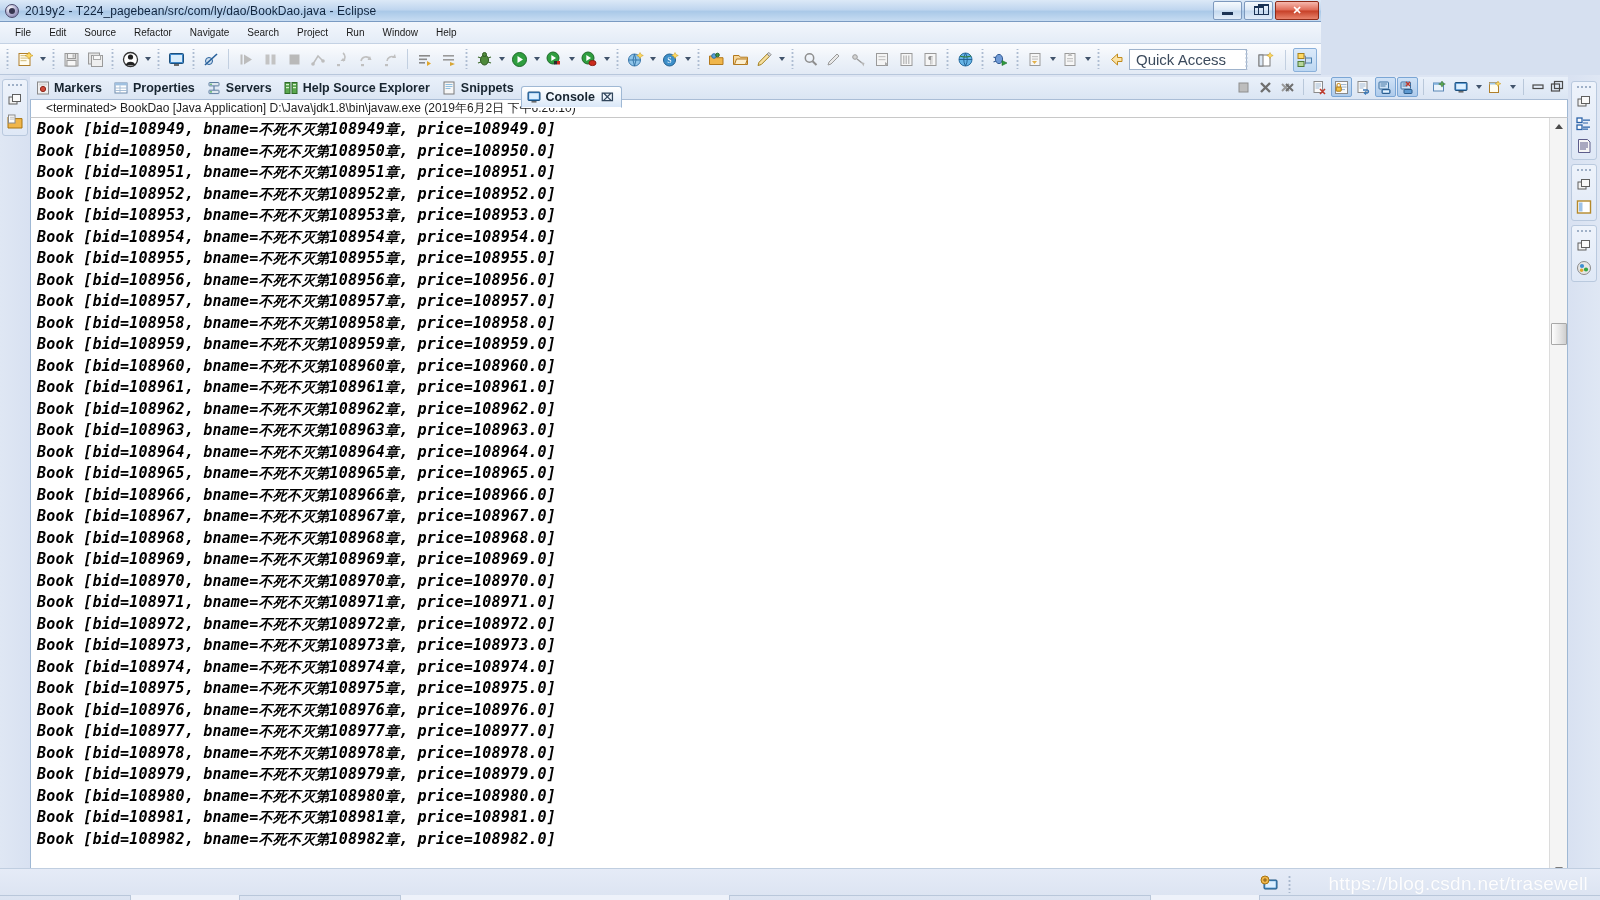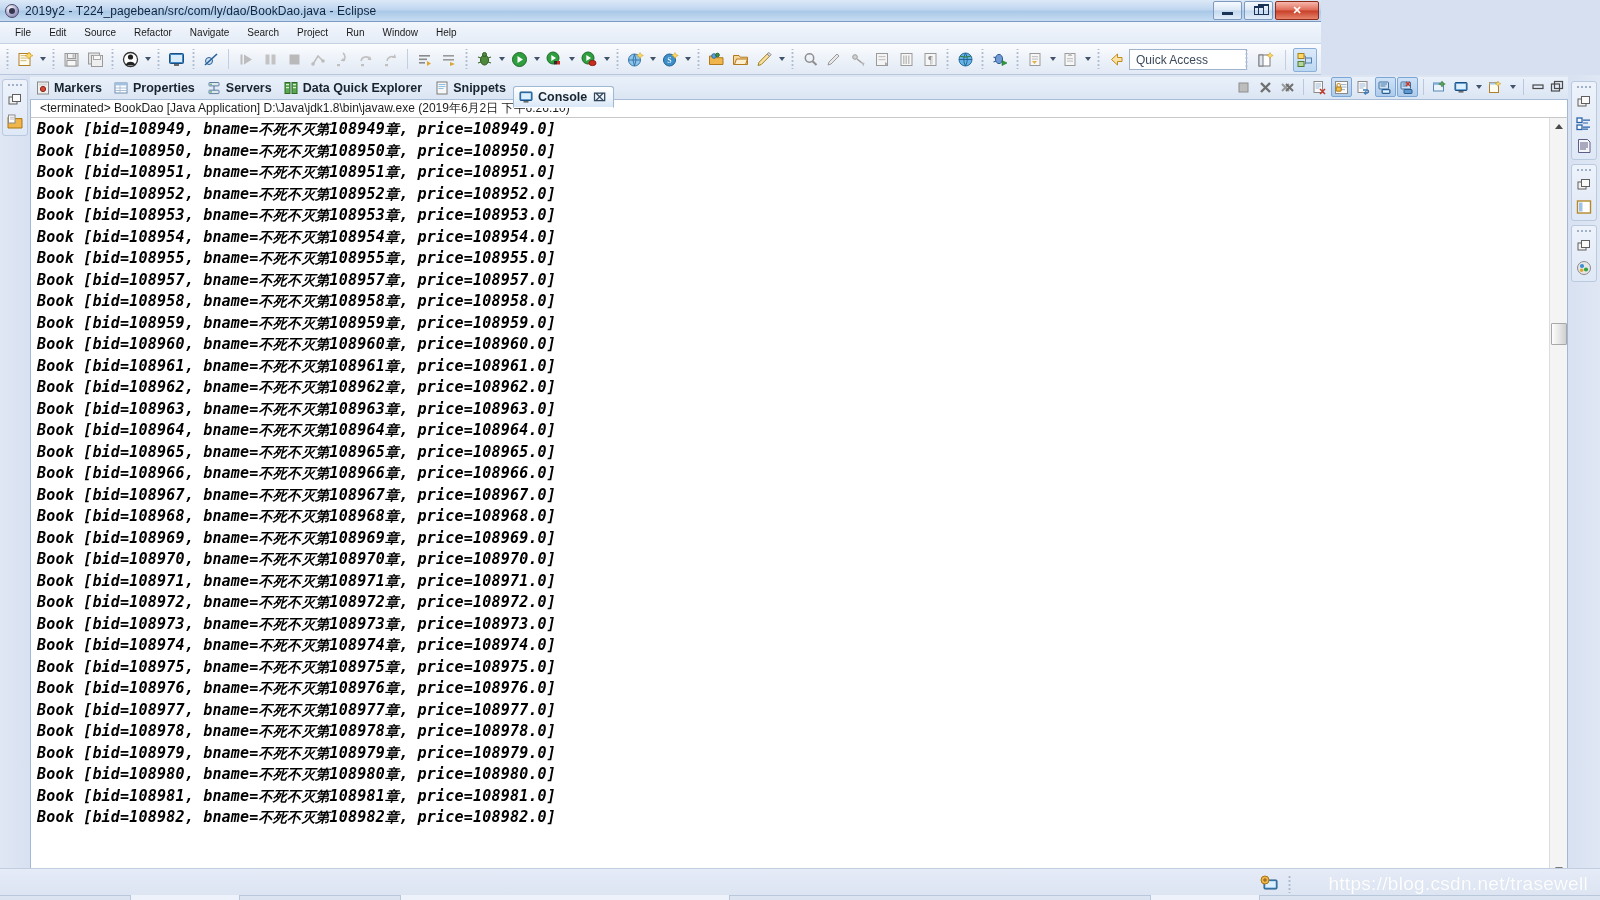--- a/index.html
+++ b/index.html
@@ -87,21 +87,21 @@
     background-size: 3px 4px; background-position: 2px 2px; background-repeat: repeat-y; }
   .tsep { width: 1px; height: 20px; background: #c2cfe0; margin: 0 5px; flex:none; }
   .tbtn { width: 22px; height: 22px; margin: 0 1px; flex:none;
     display:flex; align-items:center; justify-content:center; border-radius:2px; }
   .tarrow { width: 11px; height: 22px; flex:none; display:flex;align-items:center;justify-content:center;}
   .tarrow i { width:0;height:0;border-left:3.5px solid transparent;border-right:3.5px solid transparent;border-top:4px solid #41536b;}
   .qa {
     position:absolute; right: 74px; top: 5px;
     width: 118px; height: 21px;
     background: #fff; border: 1px solid #9fb3cc;
-    font-size: 12px; color:#3b4a5c; display:flex; align-items:center; padding-left:6px;
+    font-size: 15px; color:#3b4a5c; display:flex; align-items:center; padding-left:6px;
   }
   .tright { position:absolute; right:4px; top:4px; display:flex; align-items:center; gap:2px;}
   .persp-btn { width:24px;height:24px;display:flex;align-items:center;justify-content:center;}
   .persp-btn.active { background:linear-gradient(180deg,#dceafa,#bcd7f2); border:1px solid #8ab0da; border-radius:2px;}
 
   
   .main { position: relative; width: 1600px; height: 823px; background:#dde5f3;}
 
   
   .leftbar {
@@ -157,21 +157,21 @@
   }
   .ctbtn { width:21px;height:20px;display:flex;align-items:center;justify-content:center;border-radius:2px;}
   .ctbtn.pressed { background:linear-gradient(180deg,#cfe2f7,#aecbeb); border:1px solid #7ba6d5;}
   .ctsep { width:1px;height:16px;background:#b9c8da;margin:0 4px;}
   .minmax { width:18px;height:18px;display:flex;align-items:center;justify-content:center;}
 
   
   .conhead {
     height: 18px; background: #fff;
     border-left:1px solid #9fb8d4; border-right:1px solid #9fb8d4;
-    display:flex; align-items:center; padding-left:9px;
+    display:flex; align-items:center; padding-left:15px;
     font-size: 12px; color:#1d1d1d; white-space:nowrap;
     border-bottom: 1px solid #c8c8c8;
   }
 
   
   .conbody {
     flex: 1; position:relative; background:#fff;
     border-left:1px solid #9fb8d4; border-right:1px solid #9fb8d4;
     border-bottom:1px solid #9fb8d4;
     overflow:hidden;
@@ -748,21 +748,21 @@
           <span class="tico">
             <svg width="14" height="14" viewBox="0 0 14 14">
               <rect x="1" y="1.5" width="5" height="11" fill="#5aa84f" stroke="#2f6b28"></rect>
               <rect x="8" y="1.5" width="5" height="11" fill="#5aa84f" stroke="#2f6b28"></rect>
               <rect x="2" y="3" width="3" height="1.2" fill="#d8f0cf"></rect>
               <rect x="9" y="3" width="3" height="1.2" fill="#d8f0cf"></rect>
               <rect x="2" y="6" width="3" height="1.2" fill="#d8f0cf"></rect>
               <rect x="9" y="6" width="3" height="1.2" fill="#d8f0cf"></rect>
             </svg>
           </span>
-          <span>Data Quick Explorer</span>
+          <span>Help Source Explorer</span>
         </div>
         <div class="vtab">
           <span class="tico">
             <svg width="14" height="14" viewBox="0 0 14 14">
               <rect x="2" y="1" width="10" height="12" fill="#f7f7f7" stroke="#7a7a7a"></rect>
               <rect x="3.5" y="3" width="7" height="1" fill="#8fbfe0"></rect>
               <rect x="3.5" y="5" width="7" height="1" fill="#8fbfe0"></rect>
               <rect x="3.5" y="7" width="5" height="1" fill="#8fbfe0"></rect>
             </svg>
           </span>
@@ -886,20 +886,21 @@
 
       <div class="conbody">
         <div class="context" id="console-lines">
             <div class="cline">Book [bid=108949, bname=<span class="cjk">不死不灭第</span>108949<span class="cjk">章</span>, price=108949.0]</div>
             <div class="cline">Book [bid=108950, bname=<span class="cjk">不死不灭第</span>108950<span class="cjk">章</span>, price=108950.0]</div>
             <div class="cline">Book [bid=108951, bname=<span class="cjk">不死不灭第</span>108951<span class="cjk">章</span>, price=108951.0]</div>
             <div class="cline">Book [bid=108952, bname=<span class="cjk">不死不灭第</span>108952<span class="cjk">章</span>, price=108952.0]</div>
             <div class="cline">Book [bid=108953, bname=<span class="cjk">不死不灭第</span>108953<span class="cjk">章</span>, price=108953.0]</div>
             <div class="cline">Book [bid=108954, bname=<span class="cjk">不死不灭第</span>108954<span class="cjk">章</span>, price=108954.0]</div>
             <div class="cline">Book [bid=108955, bname=<span class="cjk">不死不灭第</span>108955<span class="cjk">章</span>, price=108955.0]</div>
+            <div class="cline">Book [bid=108956, bname=<span class="cjk">不死不灭第</span>108956<span class="cjk">章</span>, price=108956.0]</div>
             <div class="cline">Book [bid=108957, bname=<span class="cjk">不死不灭第</span>108957<span class="cjk">章</span>, price=108957.0]</div>
             <div class="cline">Book [bid=108958, bname=<span class="cjk">不死不灭第</span>108958<span class="cjk">章</span>, price=108958.0]</div>
             <div class="cline">Book [bid=108959, bname=<span class="cjk">不死不灭第</span>108959<span class="cjk">章</span>, price=108959.0]</div>
             <div class="cline">Book [bid=108960, bname=<span class="cjk">不死不灭第</span>108960<span class="cjk">章</span>, price=108960.0]</div>
             <div class="cline">Book [bid=108961, bname=<span class="cjk">不死不灭第</span>108961<span class="cjk">章</span>, price=108961.0]</div>
             <div class="cline">Book [bid=108962, bname=<span class="cjk">不死不灭第</span>108962<span class="cjk">章</span>, price=108962.0]</div>
             <div class="cline">Book [bid=108963, bname=<span class="cjk">不死不灭第</span>108963<span class="cjk">章</span>, price=108963.0]</div>
             <div class="cline">Book [bid=108964, bname=<span class="cjk">不死不灭第</span>108964<span class="cjk">章</span>, price=108964.0]</div>
             <div class="cline">Book [bid=108965, bname=<span class="cjk">不死不灭第</span>108965<span class="cjk">章</span>, price=108965.0]</div>
             <div class="cline">Book [bid=108966, bname=<span class="cjk">不死不灭第</span>108966<span class="cjk">章</span>, price=108966.0]</div>

